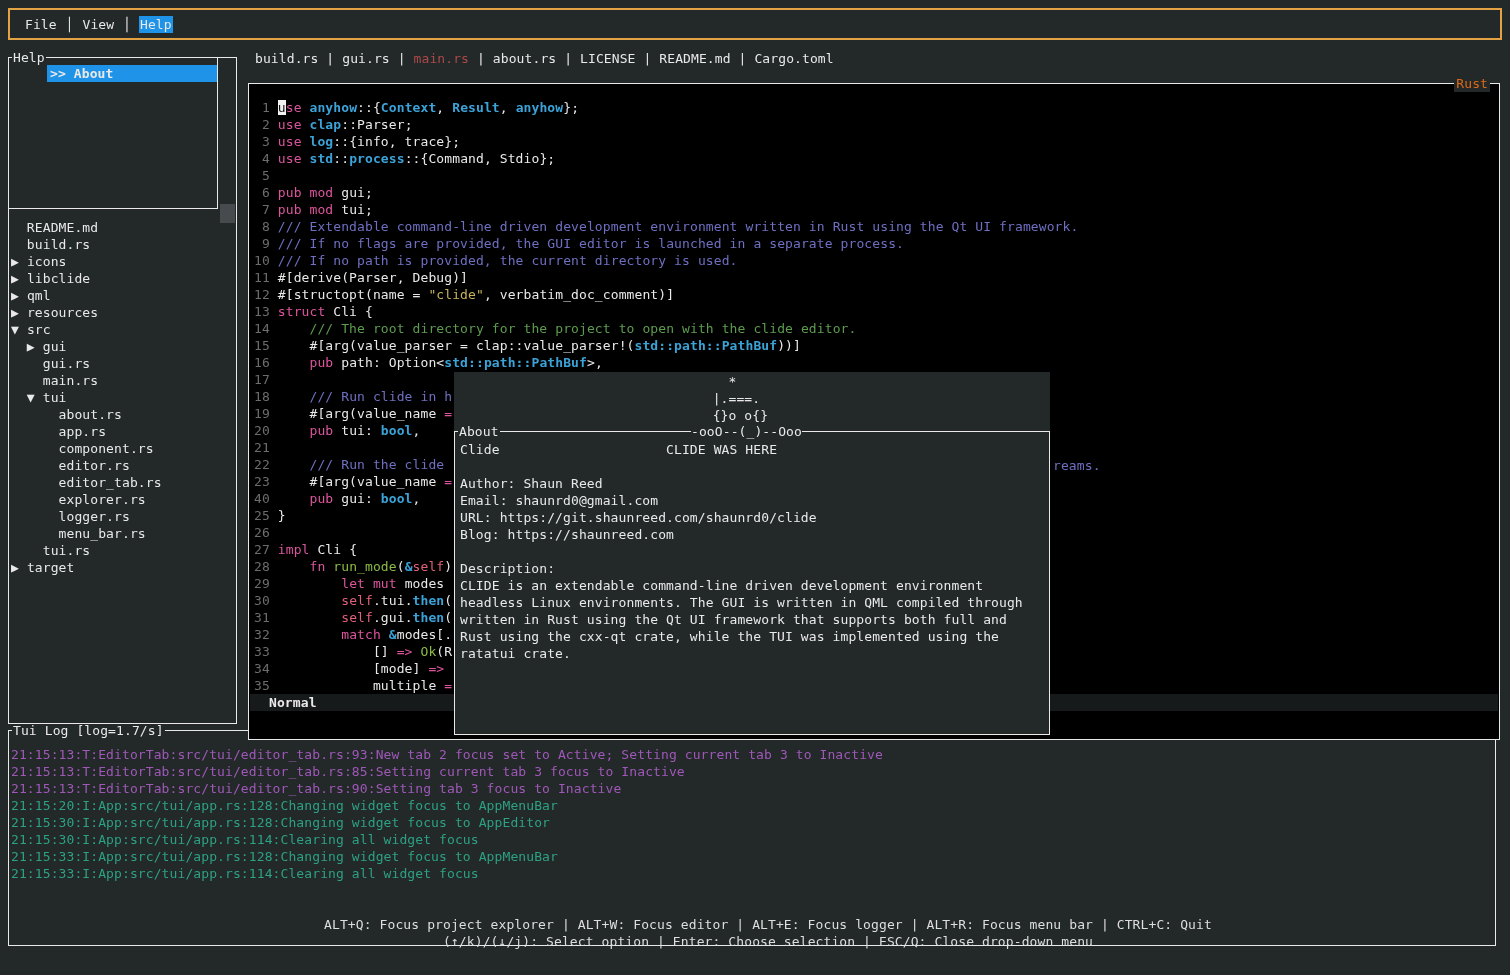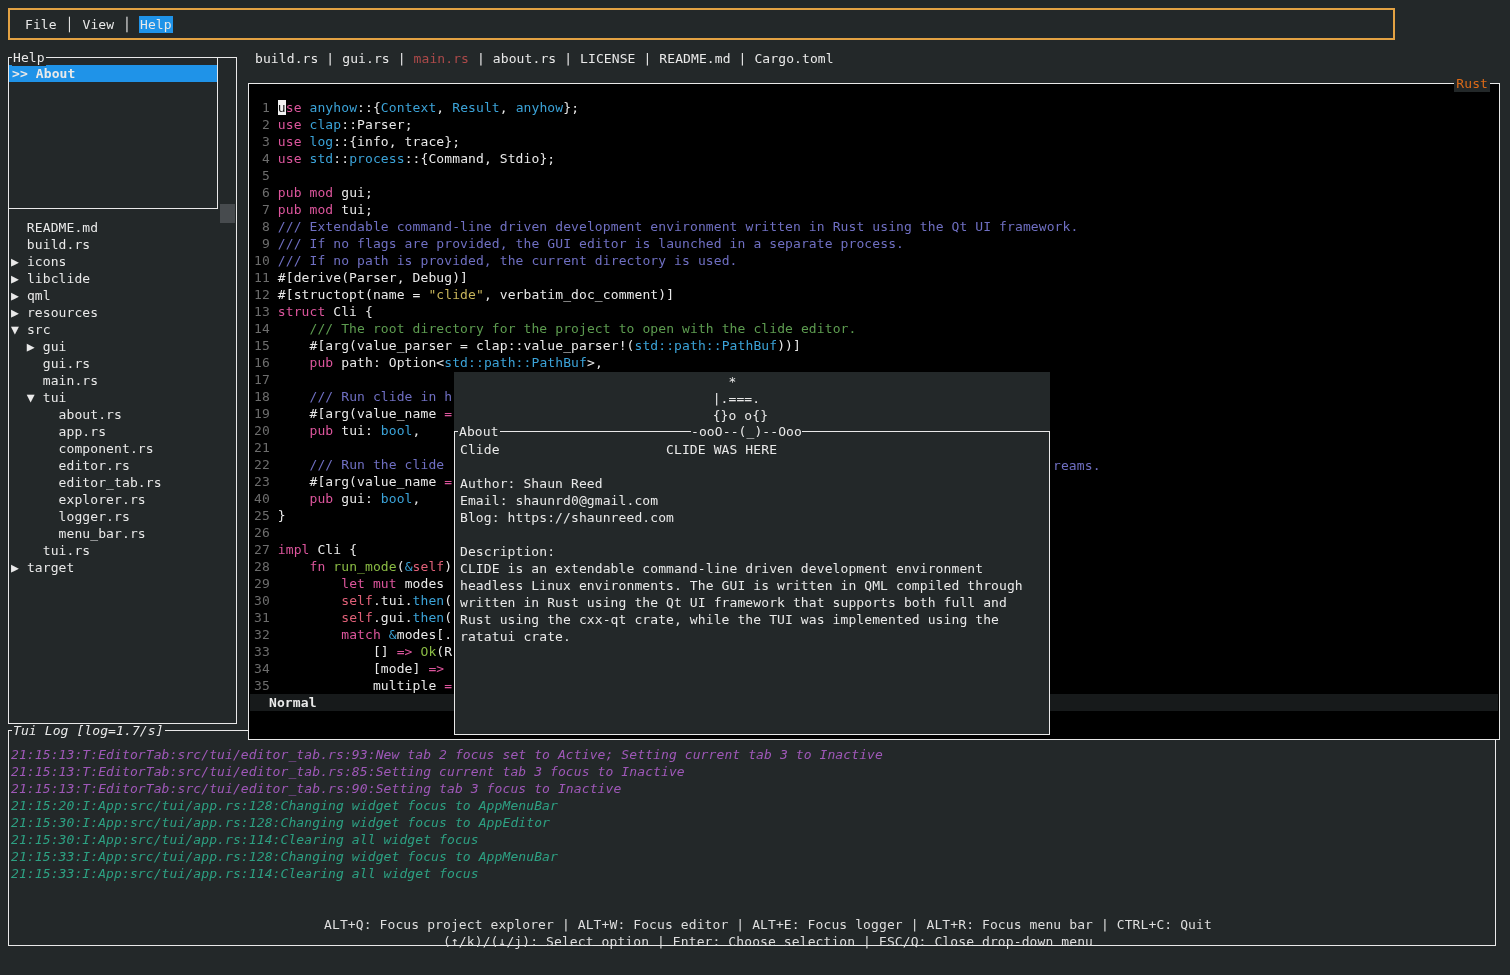--- a/index.html
+++ b/index.html
@@ -27,64 +27,64 @@
   body{background:var(--bg);}
   .screen{
     position:relative;width:1510px;height:975px;overflow:hidden;
     background:var(--bg);
     font-family:"DejaVu Sans Mono",monospace;
     font-size:13px;line-height:17px;letter-spacing:0.1px;
     color:var(--fg);
   }
   pre,.pre{font-family:inherit;white-space:pre;}
   
-  .menu-bar{position:absolute;left:8px;top:8px;width:1387px;height:32px;
+  .menu-bar{position:absolute;left:8px;top:8px;width:1494px;height:32px;
     border:2px solid var(--menu-border);display:flex;align-items:center;padding-left:14px;}
   .menu-item{white-space:pre;padding:0 1px;}
   .menu-item.active{background:var(--blue);}
   .menu-sep{white-space:pre;}
   
   .dropdown{position:absolute;left:8px;top:57px;width:210px;height:152px;
     border:1px solid var(--border);background:var(--bg);z-index:30;}
   .panel-title{position:absolute;top:-9px;left:3px;background:var(--bg);padding:0 1px;white-space:pre;}
-  .dd-item{margin-top:7px;height:17px;background:var(--blue);font-weight:bold;white-space:pre;padding-left:3px;}
+  .dd-item{margin-top:7px;height:17px;background:var(--blue);font-weight:bold;white-space:pre;padding-left:3px;margin-left:38px;}
   
   .explorer{position:absolute;left:8px;top:57px;width:229px;height:667px;
     border:1px solid var(--border);background:var(--bg);z-index:10;}
   .tree{position:absolute;left:2px;top:161px;right:2px;}
   .tree-row{height:17px;white-space:pre;}
   .tree-row .arrow{white-space:pre;}
   .scroll-thumb{position:absolute;left:211px;top:146px;width:15px;height:19px;background:#474b4e;z-index:12;}
   
   .tabs-row{position:absolute;left:255px;top:50px;height:17px;white-space:pre;z-index:5;}
   .tab.active{color:var(--tabred);}
   .editor{position:absolute;left:248px;top:67px;width:1252px;height:657px;
     border:1px solid var(--border);background:var(--black);z-index:1;margin-top:16px;}
   .rust-badge{position:absolute;top:-9px;right:9px;background:var(--bg);color:var(--rust);padding:0 2px;z-index:11;white-space:pre;}
   .code{position:absolute;left:0;top:15px;right:1px;}
   .code-line{height:17px;white-space:pre;padding-left:5px;}
   .gutter{color:var(--gutter);white-space:pre;}
-  .t-w{color:var(--fg);} .t-k{color:var(--pink);} .t-c{color:var(--cyan);}
+  .t-w{color:var(--fg);} .t-k{color:var(--pink);} .t-c{color:var(--cyan);font-weight:bold;}
   .t-g{color:var(--green);} .t-gc{color:var(--greenc);} .t-v{color:var(--violet);}
   .t-y{color:var(--yellow);} .t-r{color:var(--selfred);}
   .t-cur{background:#f2f2f2;color:#111;}
   .mode-strip{position:absolute;left:1px;right:1px;top:610px;height:17px;background:var(--strip);z-index:2;}
   .mode-label{font-weight:bold;padding-left:19px;white-space:pre;}
   .line-tail{position:absolute;left:804px;top:373px;color:var(--violet);z-index:3;white-space:pre;}
   
   .dialog{position:absolute;left:205px;top:288px;width:596px;height:363px;background:var(--bg);z-index:6;}
   .dialog-art{position:absolute;left:0;top:1px;padding-left:5px;line-height:17px;}
   .dialog-box{position:absolute;left:0;top:59px;right:0;height:304px;border:1px solid var(--border);}
   .dialog-title{position:absolute;top:-9px;left:3px;background:var(--bg);padding:0 1px;white-space:pre;}
   .dialog-border-art{position:absolute;top:-9px;left:236px;background:var(--bg);white-space:pre;}
   .dialog-body{position:absolute;left:5px;top:9px;right:2px;}
   .dialog-line{height:17px;white-space:pre;}
   
   .log-panel{position:absolute;left:8px;top:730px;width:1488px;height:216px;
-    border:1px solid var(--border);background:var(--bg);font-style:italic;}
+    border:1px solid var(--border);background:var(--bg);}
   .log-lines{position:absolute;left:2px;top:15px;right:2px;}
   .log-line{height:17px;white-space:pre;}
   .log-line.trace{color:var(--trace);}
   .log-line.info{color:var(--info);}
   
   .help-bar{position:absolute;left:0;top:916px;width:100%;text-align:center;color:#dedede;padding-left:26px;}
   .help-bar div{height:17px;white-space:pre;}
 </style>
 </head>
 <body>
@@ -184,20 +184,21 @@
                                 |.===.
                                 {}o o{}</pre>
       <div class="dialog-box">
         <span class="dialog-title">About</span>
         <span class="dialog-border-art">-ooO--(_)--Ooo</span>
         <div class="dialog-body" id="dialog-body">
             <div class="dialog-line">Clide                     CLIDE WAS HERE</div>
             <div class="dialog-line"></div>
             <div class="dialog-line">Author: Shaun Reed</div>
             <div class="dialog-line">Email: shaunrd0@gmail.com</div>
+            <div class="dialog-line">URL: https://git.shaunreed.com/shaunrd0/clide</div>
             <div class="dialog-line">Blog: https://shaunreed.com</div>
             <div class="dialog-line"></div>
             <div class="dialog-line">Description:</div>
             <div class="dialog-line">CLIDE is an extendable command-line driven development environment</div>
             <div class="dialog-line">headless Linux environments. The GUI is written in QML compiled through</div>
             <div class="dialog-line">written in Rust using the Qt UI framework that supports both full and</div>
             <div class="dialog-line">Rust using the cxx-qt crate, while the TUI was implemented using the</div>
             <div class="dialog-line">ratatui crate.</div>
           </div>
       </div>

